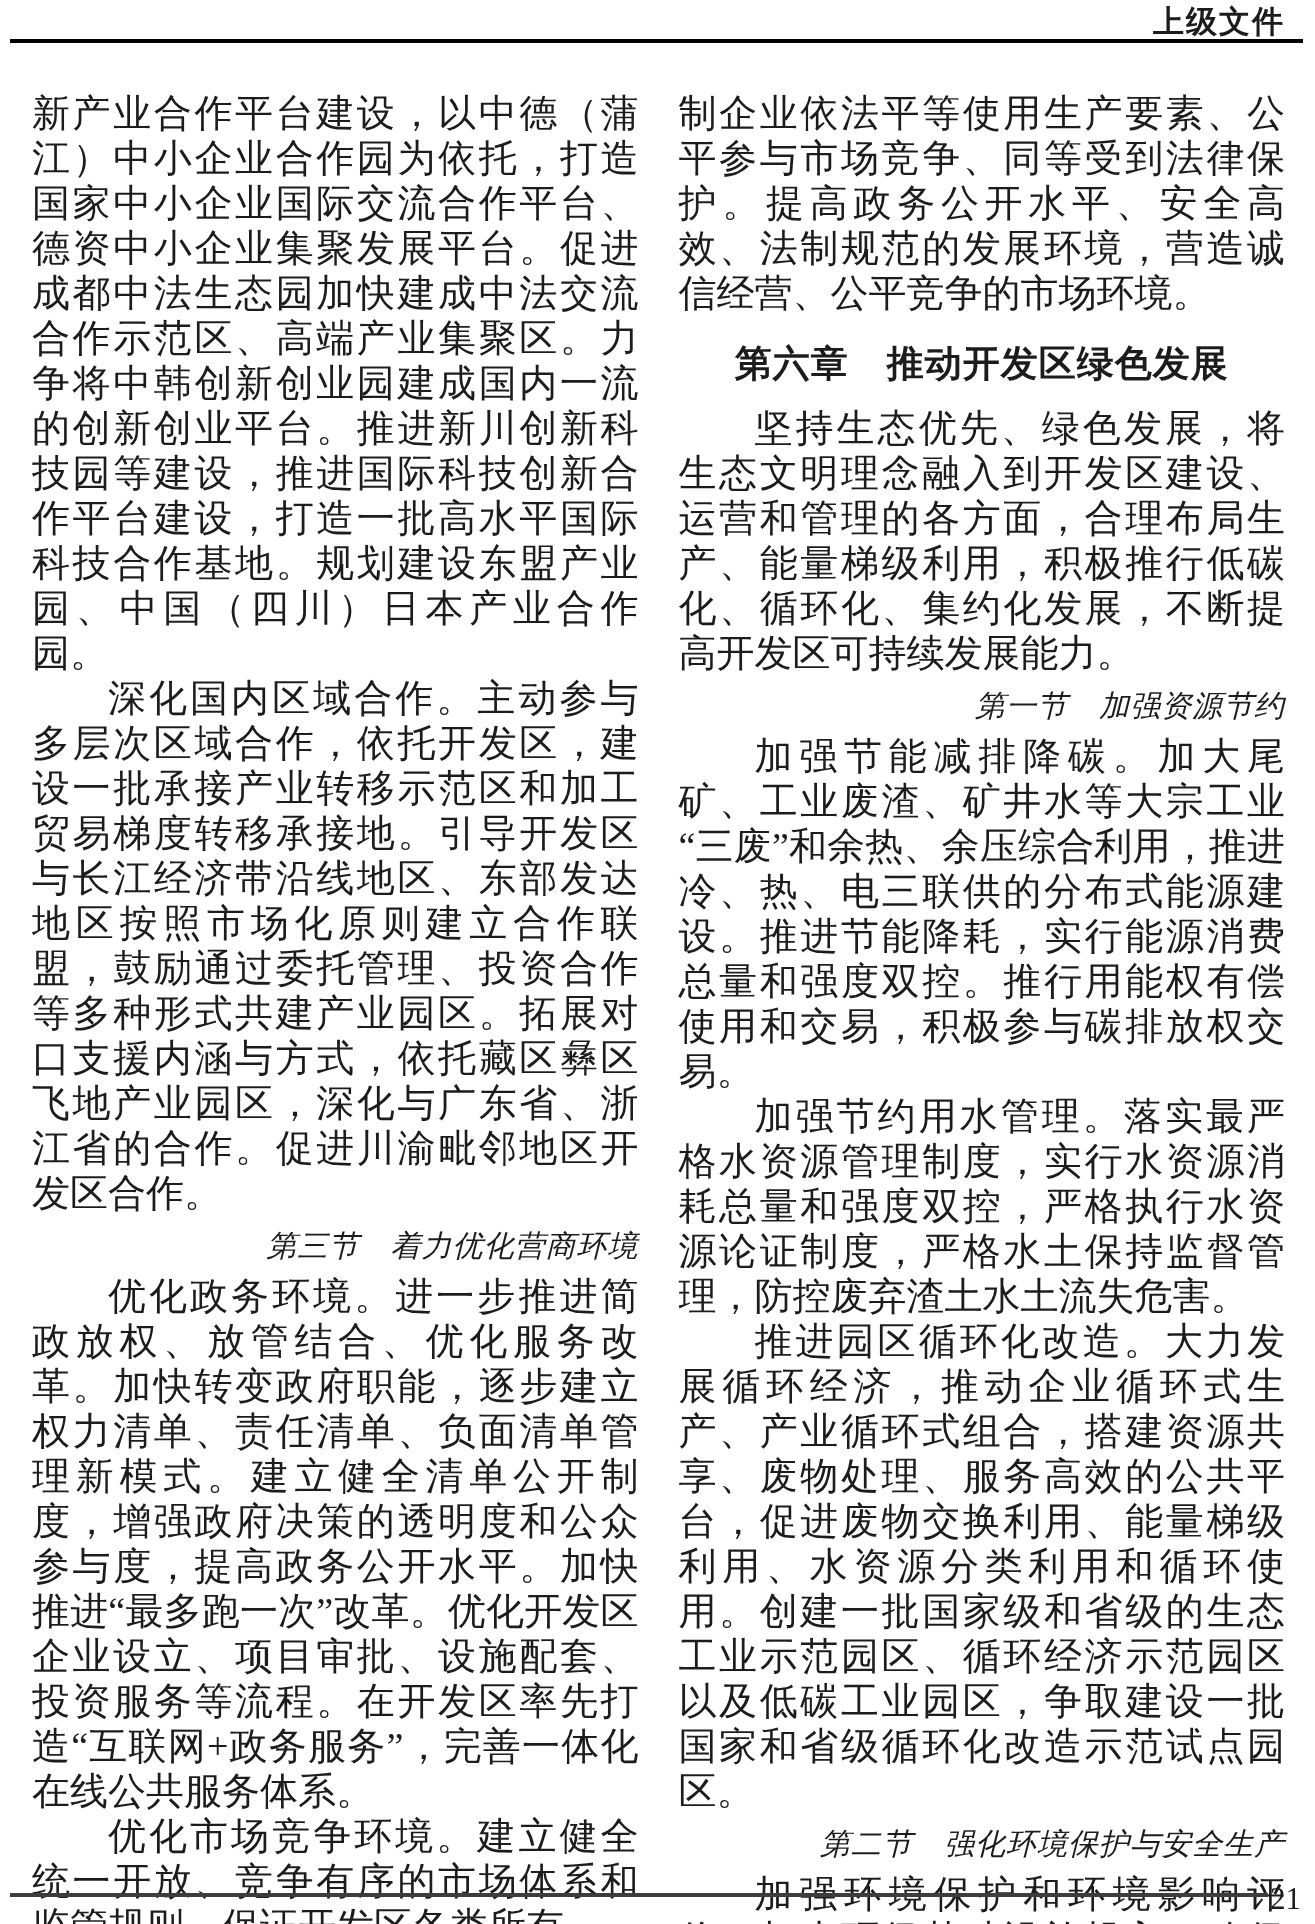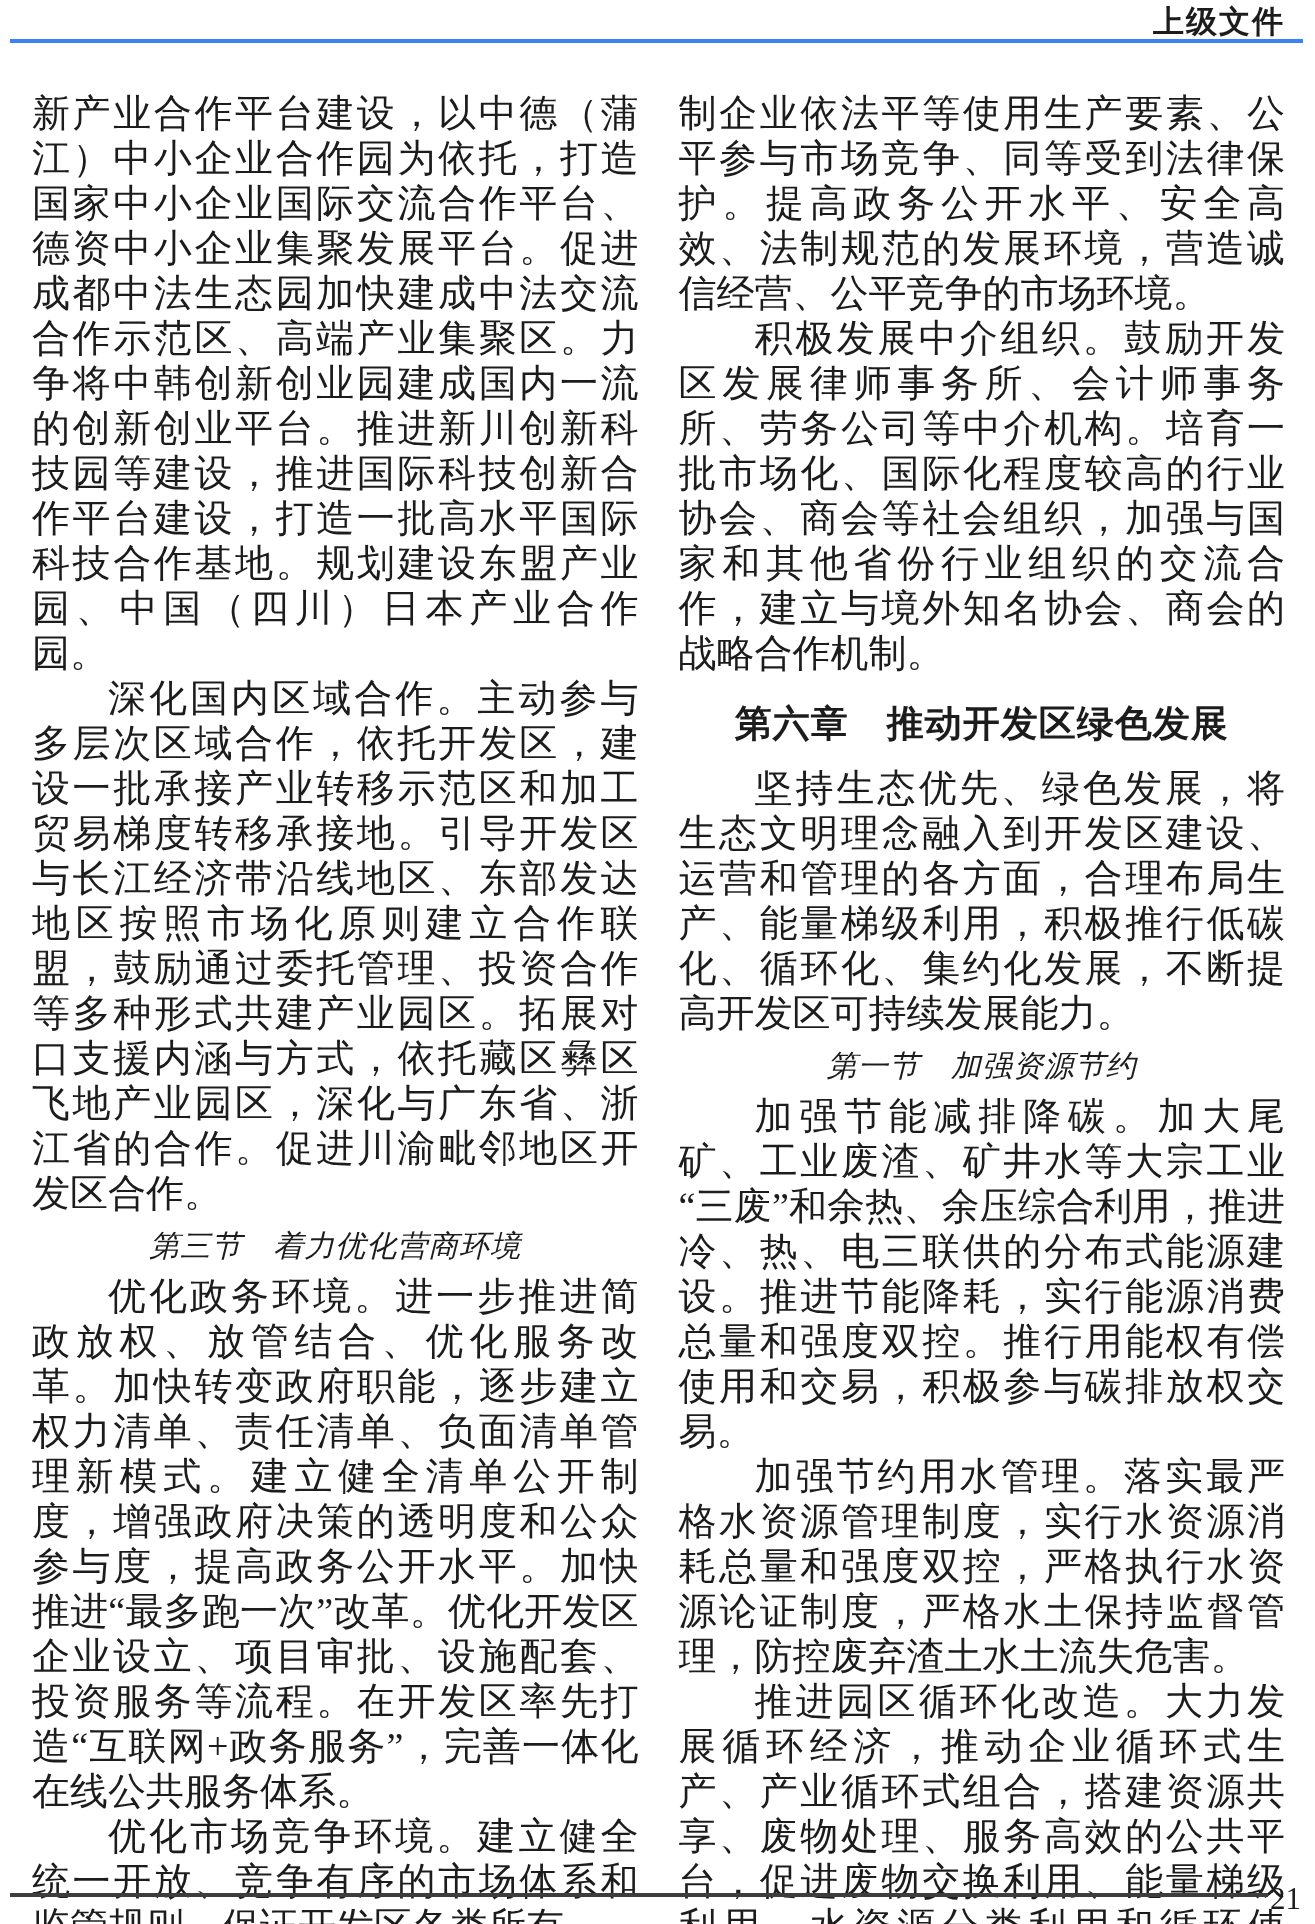--- a/index.html
+++ b/index.html
@@ -6,21 +6,21 @@
   body{
     width:1315px;height:1924px;
     background:#ffffff;color:#1c1c1c;
     font-family:"Liberation Serif", serif;
     position:relative;overflow:hidden;
   }
   
   .hdr{
     margin:0 12px 0 10px;
     padding:6px 18px 2px 0;
-    border-bottom:4px solid #3b82f6;
+    border-bottom:4px solid #000000;
     text-align:right;
   }
   .hdr-title{
     display:inline-block;
     font-family:"Liberation Sans", sans-serif;
     font-weight:bold;
     font-size:31px;line-height:31px;
     letter-spacing:2px;
   }
   
@@ -38,21 +38,21 @@
     text-justify:inter-ideograph;
     text-indent:2em;
   }
   .para.noindent{text-indent:0;}
   .sec-head{
     margin:7px 0 6px 0;
     font-size:30px;
     line-height:45px;
     font-weight:normal;
     font-style:italic;          
-    text-align:center;
+    text-align:right;
     letter-spacing:1px;
   }
   .chap-head{
     margin:24px 0 18px 0;
     font-family:Liberation Sans, sans-serif;
     font-size:37px;
     line-height:48px;
     font-weight:bold;
     text-align:center;
     letter-spacing:1px;
@@ -88,21 +88,20 @@
   <section class="col">
     <p class="para noindent">新产业合作平台建设，以中德（蒲江）中小企业合作园为依托，打造国家中小企业国际交流合作平台、德资中小企业集聚发展平台。促进成都中法生态园加快建成中法交流合作示范区、高端产业集聚区。力争将中韩创新创业园建成国内一流的创新创业平台。推进新川创新科技园等建设，推进国际科技创新合作平台建设，打造一批高水平国际科技合作基地。规划建设东盟产业园、中国（四川）日本产业合作园。</p>
     <p class="para">深化国内区域合作。主动参与多层次区域合作，依托开发区，建设一批承接产业转移示范区和加工贸易梯度转移承接地。引导开发区与长江经济带沿线地区、东部发达地区按照市场化原则建立合作联盟，鼓励通过委托管理、投资合作等多种形式共建产业园区。拓展对口支援内涵与方式，依托藏区彝区飞地产业园区，深化与广东省、浙江省的合作。促进川渝毗邻地区开发区合作。</p>
     <h3 class="sec-head">第三节　着力优化营商环境</h3>
     <p class="para">优化政务环境。进一步推进简政放权、放管结合、优化服务改革。加快转变政府职能，逐步建立权力清单、责任清单、负面清单管理新模式。建立健全清单公开制度，增强政府决策的透明度和公众参与度，提高政务公开水平。加快推进“最多跑一次”改革。优化开发区企业设立、项目审批、设施配套、投资服务等流程。在开发区率先打造“互联网+政务服务”，完善一体化在线公共服务体系。</p>
     <p class="para">优化市场竞争环境。建立健全统一开放、竞争有序的市场体系和监管规则，保证开发区各类所有</p>
   </section>
 
   <section class="col">
     <p class="para noindent">制企业依法平等使用生产要素、公平参与市场竞争、同等受到法律保护。提高政务公开水平、安全高效、法制规范的发展环境，营造诚信经营、公平竞争的市场环境。</p>
-    <p class="para">积极发展中介组织。鼓励开发区发展律师事务所、会计师事务所、劳务公司等中介机构。培育一批市场化、国际化程度较高的行业协会、商会等社会组织，加强与国家和其他省份行业组织的交流合作，建立与境外知名协会、商会的战略合作机制。</p>
     <h2 class="chap-head">第六章　推动开发区绿色发展</h2>
     <p class="para">坚持生态优先、绿色发展，将生态文明理念融入到开发区建设、运营和管理的各方面，合理布局生产、能量梯级利用，积极推行低碳化、循环化、集约化发展，不断提高开发区可持续发展能力。</p>
     <h3 class="sec-head">第一节　加强资源节约</h3>
     <p class="para">加强节能减排降碳。加大尾矿、工业废渣、矿井水等大宗工业“三废”和余热、余压综合利用，推进冷、热、电三联供的分布式能源建设。推进节能降耗，实行能源消费总量和强度双控。推行用能权有偿使用和交易，积极参与碳排放权交易。</p>
     <p class="para">加强节约用水管理。落实最严格水资源管理制度，实行水资源消耗总量和强度双控，严格执行水资源论证制度，严格水土保持监督管理，防控废弃渣土水土流失危害。</p>
     <p class="para">推进园区循环化改造。大力发展循环经济，推动企业循环式生产、产业循环式组合，搭建资源共享、废物处理、服务高效的公共平台，促进废物交换利用、能量梯级利用、水资源分类利用和循环使用。创建一批国家级和省级的生态工业示范园区、循环经济示范园区以及低碳工业园区，争取建设一批国家和省级循环化改造示范试点园区。</p>
     <h3 class="sec-head">第二节　强化环境保护与安全生产</h3>
     <p class="para">加强环境保护和环境影响评价。加大环保基础设施投入，确保环境保护设施建设与开发区建设、产业发展同步或适度超前。依法执行环境影响评价制度，开发区设立、扩区和调位时，应同步开展规划环境影响评价；进一步落实规划环评提出的环保基础</p>
   </section>
 

